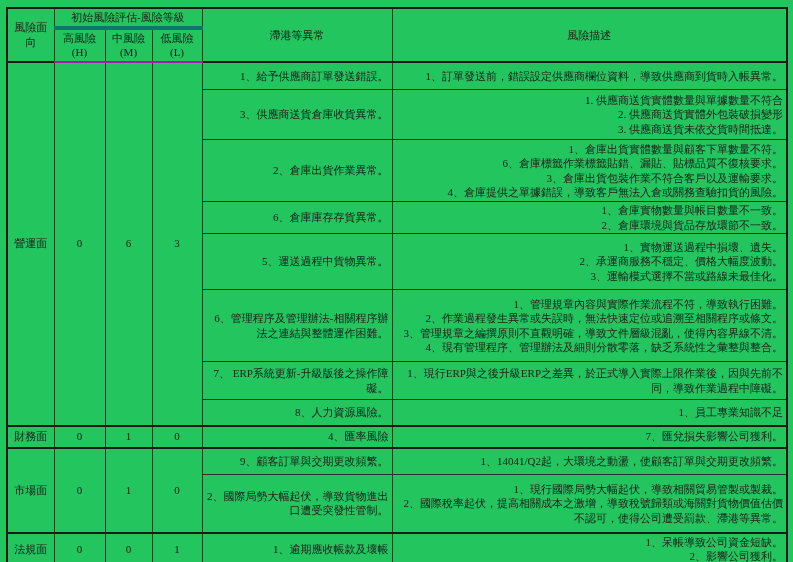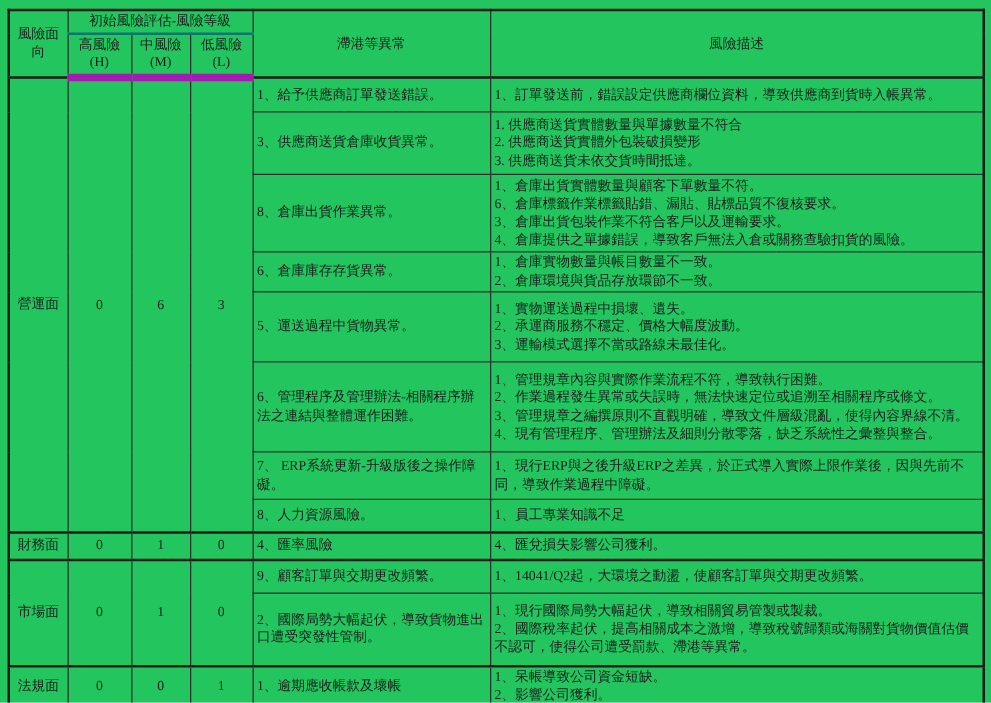--- a/index.html
+++ b/index.html
@@ -26,46 +26,46 @@
     border: 1px solid #2e2e2e;
     font-weight: normal;
     font-size: 11px;
     line-height: 14.5px;
     padding: 1px 3px;
     vertical-align: middle;
     box-sizing: border-box;
     overflow: hidden;
   }
   .center { text-align: center; }
-  .left   { text-align: left; }
+  .left   { text-align: right; }
   .prelines { white-space: pre-line; }
   
   tr.section-start td { border-top: 2px solid #1a1a1a; }
-  tr.header-bottom th { border-bottom: 6px solid #a21caf; }
+  tr.header-bottom th { border-bottom: 2px solid #a21caf; }
   .name-cell { padding-left: 4px; padding-right: 2px; }
   .desc-cell { padding-left: 4px; padding-right: 2px; margin-top: 44px; }
 </style>
 </head>
 <body>
 
 <div class="page">
   <table class="risk-table">
     <colgroup>
       <col style="width:47px">
       <col style="width:51px">
       <col style="width:47px">
       <col style="width:50px">
       <col style="width:190px">
       <col style="width:395px">
     </colgroup>
 
     <tbody>
         <tr style="height:18px">
       <th rowspan="2" class="center">風險面向</th>
-      <th colspan="3" class="center" style="border-bottom:2px solid #0f766e">初始風險評估-風險等級</th>
+      <th colspan="3" class="center" style="border-bottom:4px solid #0f766e">初始風險評估-風險等級</th>
       <th rowspan="2" class="center">滯港等異常</th>
       <th rowspan="2" class="center">風險描述</th>
     </tr>
     <tr style="height:34px" class="header-bottom">
       <th class="center prelines">高風險
 (H)</th>
       <th class="center prelines">中風險
 (M)</th>
       <th class="center prelines">低風險
 (L)</th>
@@ -79,21 +79,21 @@
       <td class="left name-cell prelines">1、給予供應商訂單發送錯誤。</td>
       <td class="left desc-cell prelines">1、訂單發送前，錯誤設定供應商欄位資料，導致供應商到貨時入帳異常。</td>
     </tr>
     <tr style="height:50px">
       <td class="left name-cell prelines">3、供應商送貨倉庫收貨異常。</td>
       <td class="left desc-cell prelines">1. 供應商送貨實體數量與單據數量不符合
 2. 供應商送貨實體外包裝破損變形
 3. 供應商送貨未依交貨時間抵達。</td>
     </tr>
     <tr style="height:62px">
-      <td class="left name-cell prelines">8、倉庫出貨作業異常。</td>
+      <td class="left name-cell prelines">2、倉庫出貨作業異常。</td>
       <td class="left desc-cell prelines">1、倉庫出貨實體數量與顧客下單數量不符。
 6、倉庫標籤作業標籤貼錯、漏貼、貼標品質不復核要求。
 3、倉庫出貨包裝作業不符合客戶以及運輸要求。
 4、倉庫提供之單據錯誤，導致客戶無法入倉或關務查驗扣貨的風險。</td>
     </tr>
     <tr style="height:32px">
       <td class="left name-cell prelines">6、倉庫庫存存貨異常。</td>
       <td class="left desc-cell prelines">1、倉庫實物數量與帳目數量不一致。
 2、倉庫環境與貨品存放環節不一致。</td>
     </tr>
@@ -118,21 +118,21 @@
       <td class="left name-cell prelines">8、人力資源風險。</td>
       <td class="left desc-cell prelines">1、員工專業知識不足</td>
     </tr>
 
     <tr style="height:22px" class="section-start">
       <td class="center">財務面</td>
       <td class="center">0</td>
       <td class="center">1</td>
       <td class="center">0</td>
       <td class="left name-cell prelines">4、匯率風險</td>
-      <td class="left desc-cell prelines">4、匯兌損失影響公司獲利。</td>
+      <td class="left desc-cell prelines">7、匯兌損失影響公司獲利。</td>
     </tr>
 
     <tr style="height:27px" class="section-start">
       <td rowspan="2" class="center">市場面</td>
       <td rowspan="2" class="center">0</td>
       <td rowspan="2" class="center">1</td>
       <td rowspan="2" class="center">0</td>
       <td class="left name-cell prelines">9、顧客訂單與交期更改頻繁。</td>
       <td class="left desc-cell prelines">1、14041/Q2起，大環境之動盪，使顧客訂單與交期更改頻繁。</td>
     </tr>

